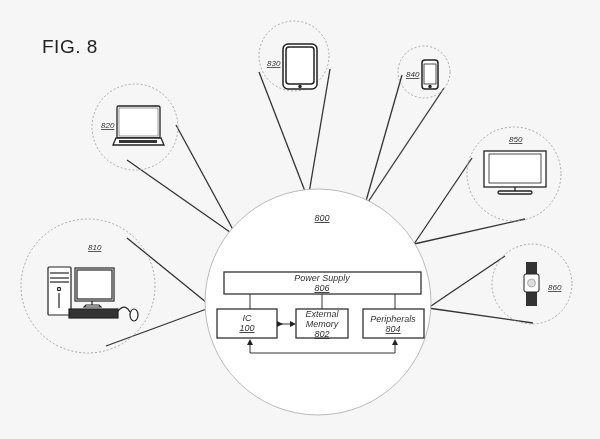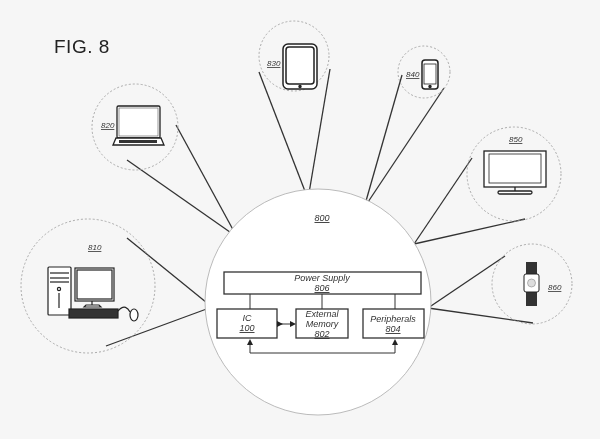--- a/index.html
+++ b/index.html
@@ -1,18 +1,18 @@
 <!DOCTYPE html>
 <html><head>
 <meta charset="utf-8">
 <style>
   html,body{margin:0;padding:0;background:#f6f6f6;}
   body{width:600px;height:439px;overflow:hidden;position:relative;font-family:"Liberation Sans",sans-serif;}
   #fig{position:absolute;left:0;top:0;}
-  .fig-title{position:absolute;left:54px;top:36px;font-size:19px;color:#222;letter-spacing:0.5px;font-family:"Liberation Sans",sans-serif;}
+  .fig-title{position:absolute;left:42px;top:36px;font-size:19px;color:#222;letter-spacing:0.5px;font-family:"Liberation Sans",sans-serif;}
   svg text{font-family:"Liberation Sans",sans-serif;}
 </style>
 </head>
 <body>
 
 <div class="fig-title">FIG. 8</div>
 
 <svg id="fig" width="600" height="439" viewBox="0 0 600 439">
   <defs>
     <marker id="arr" markerWidth="6" markerHeight="6" refX="3" refY="3" orient="auto">

